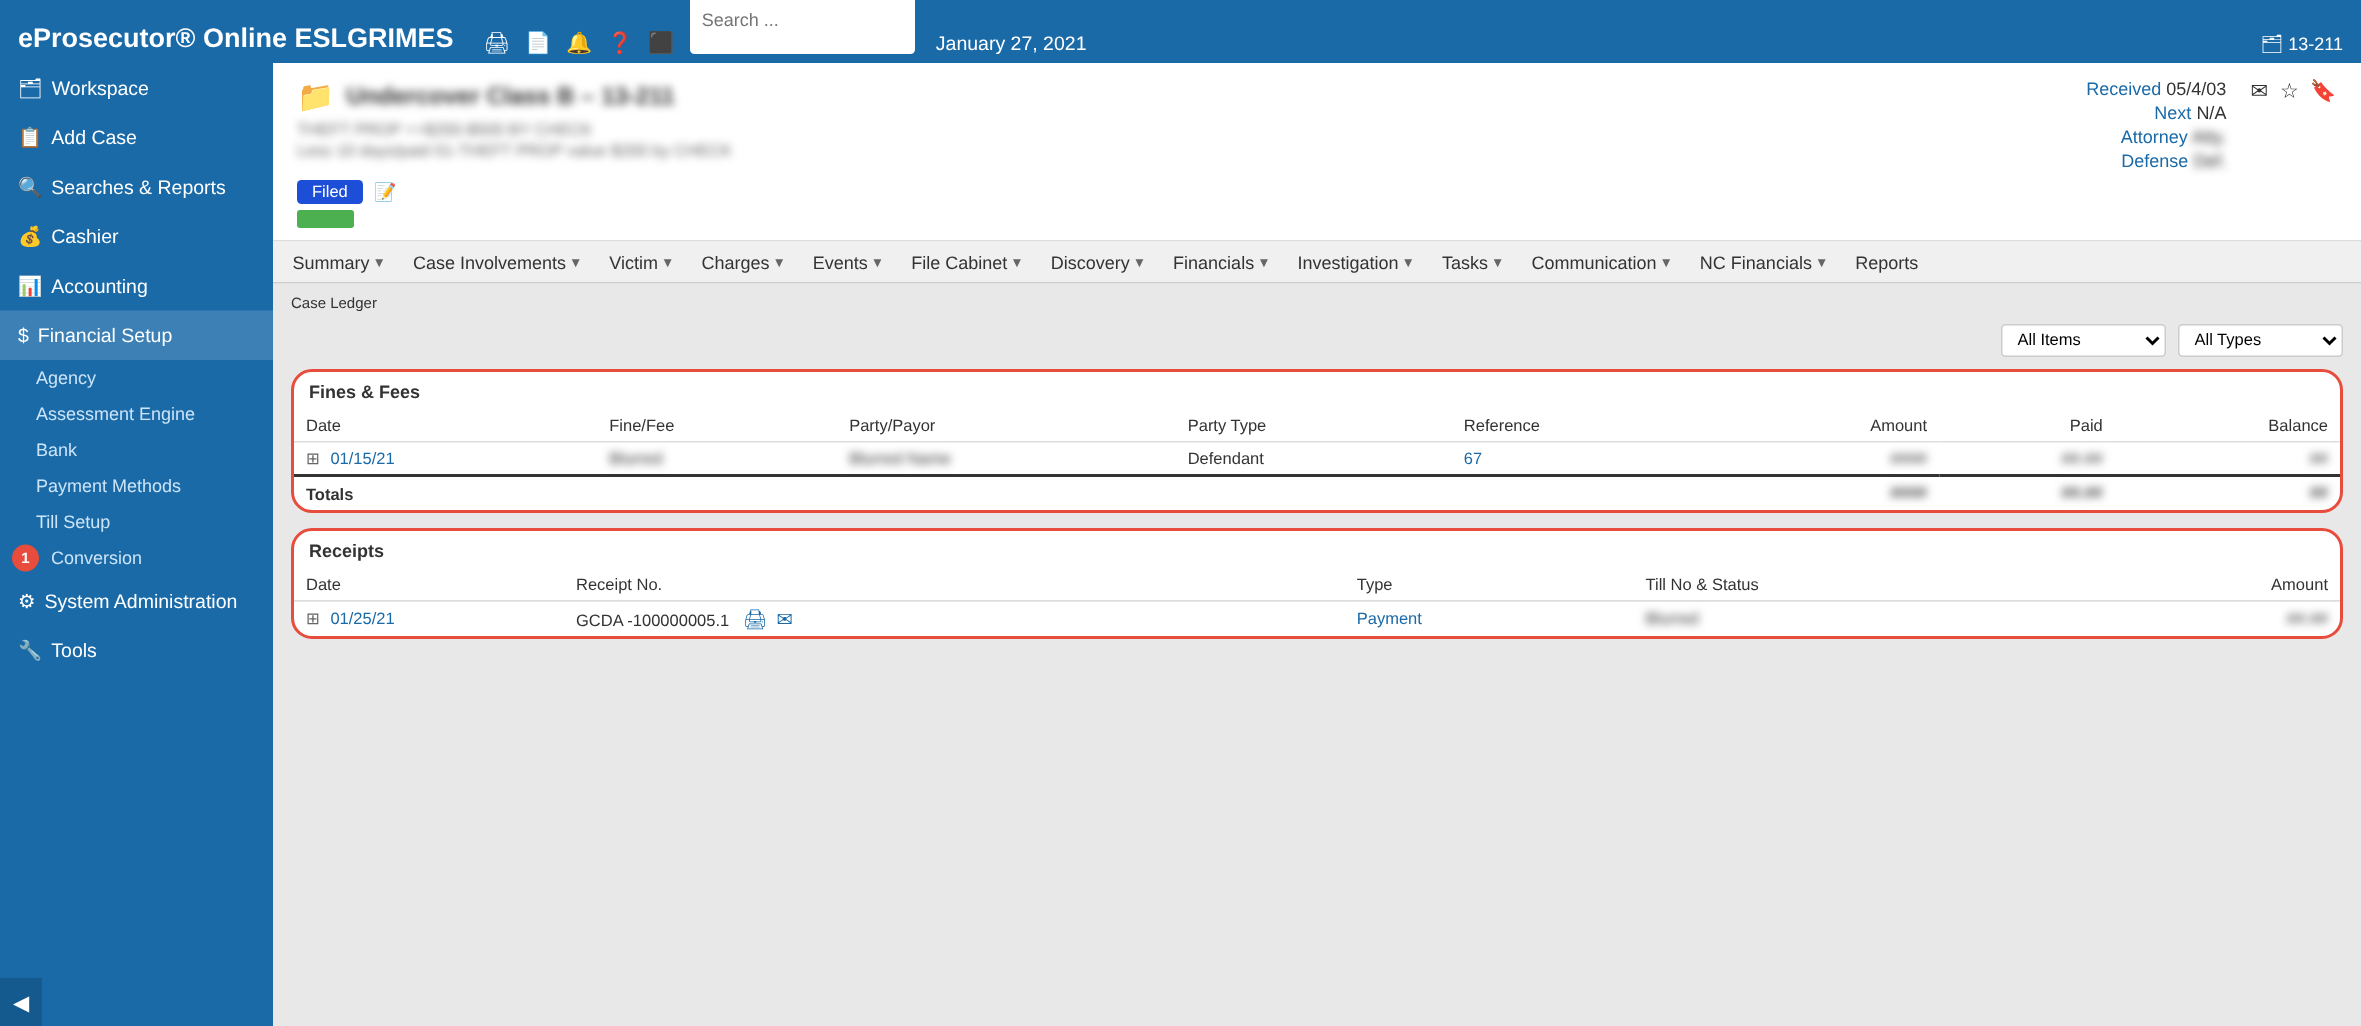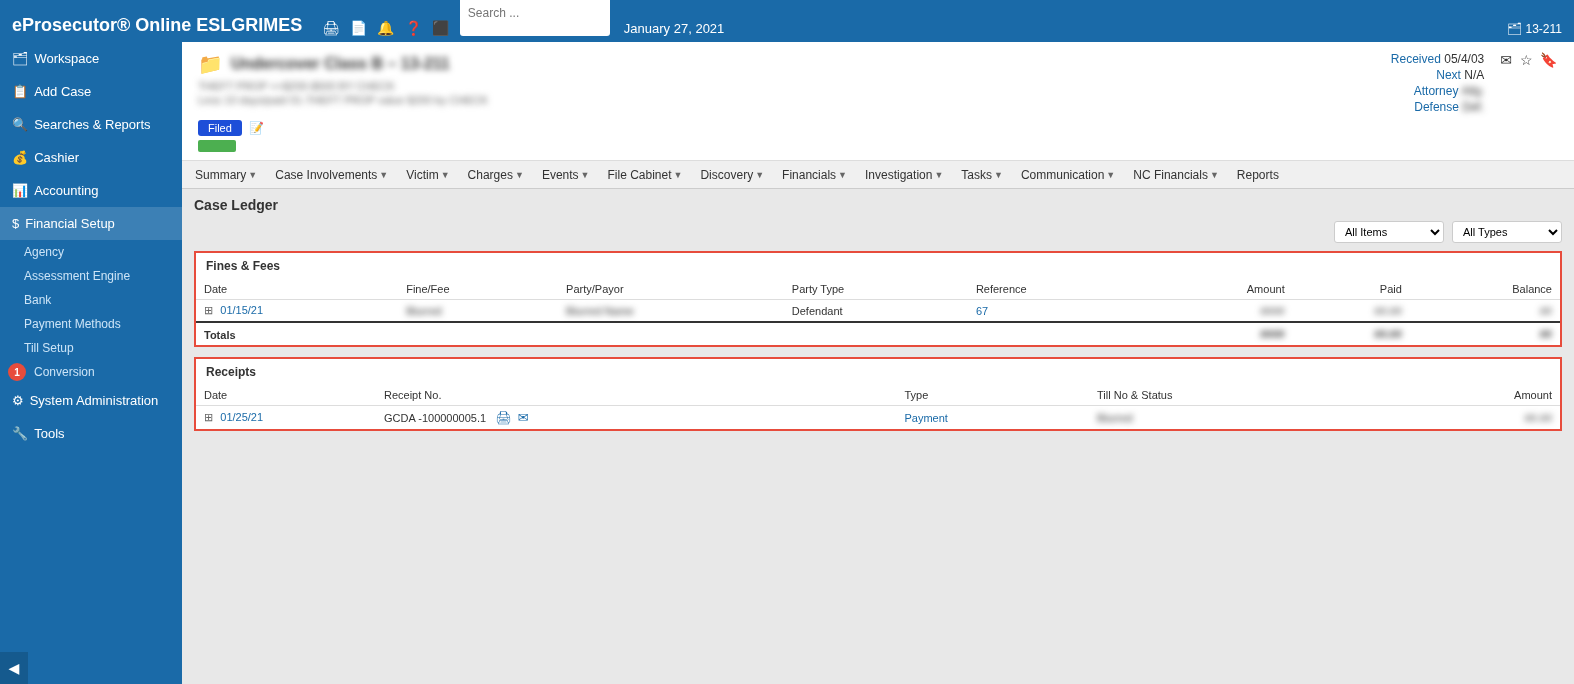--- a/index.html
+++ b/index.html
@@ -221,22 +221,22 @@
 
     
     .content-area {
       padding: 8px 12px;
       flex: 1;
       overflow-y: auto;
       background: #e8e8e8;
     }
 
     .page-title {
-      font-size: 14px;
-      font-weight: bold;
+      font-size: 10px;
+      font-weight: normal;
       color: #333;
       margin-bottom: 8px;
     }
 
     .filter-row {
       display: flex;
       justify-content: flex-end;
       gap: 8px;
       margin-bottom: 8px;
     }
@@ -247,21 +247,21 @@
       font-size: 11px;
       background: white;
       min-width: 110px;
     }
 
     
     .section-box {
       border: 2px solid #e74c3c;
       background: white;
       margin-bottom: 10px;
-      border-radius: 0;
+      border-radius: 14px;
     }
     .section-title {
       font-weight: bold;
       font-size: 12px;
       padding: 6px 10px;
       color: #333;
     }
     .data-table {
       width: 100%;
       border-collapse: collapse;

